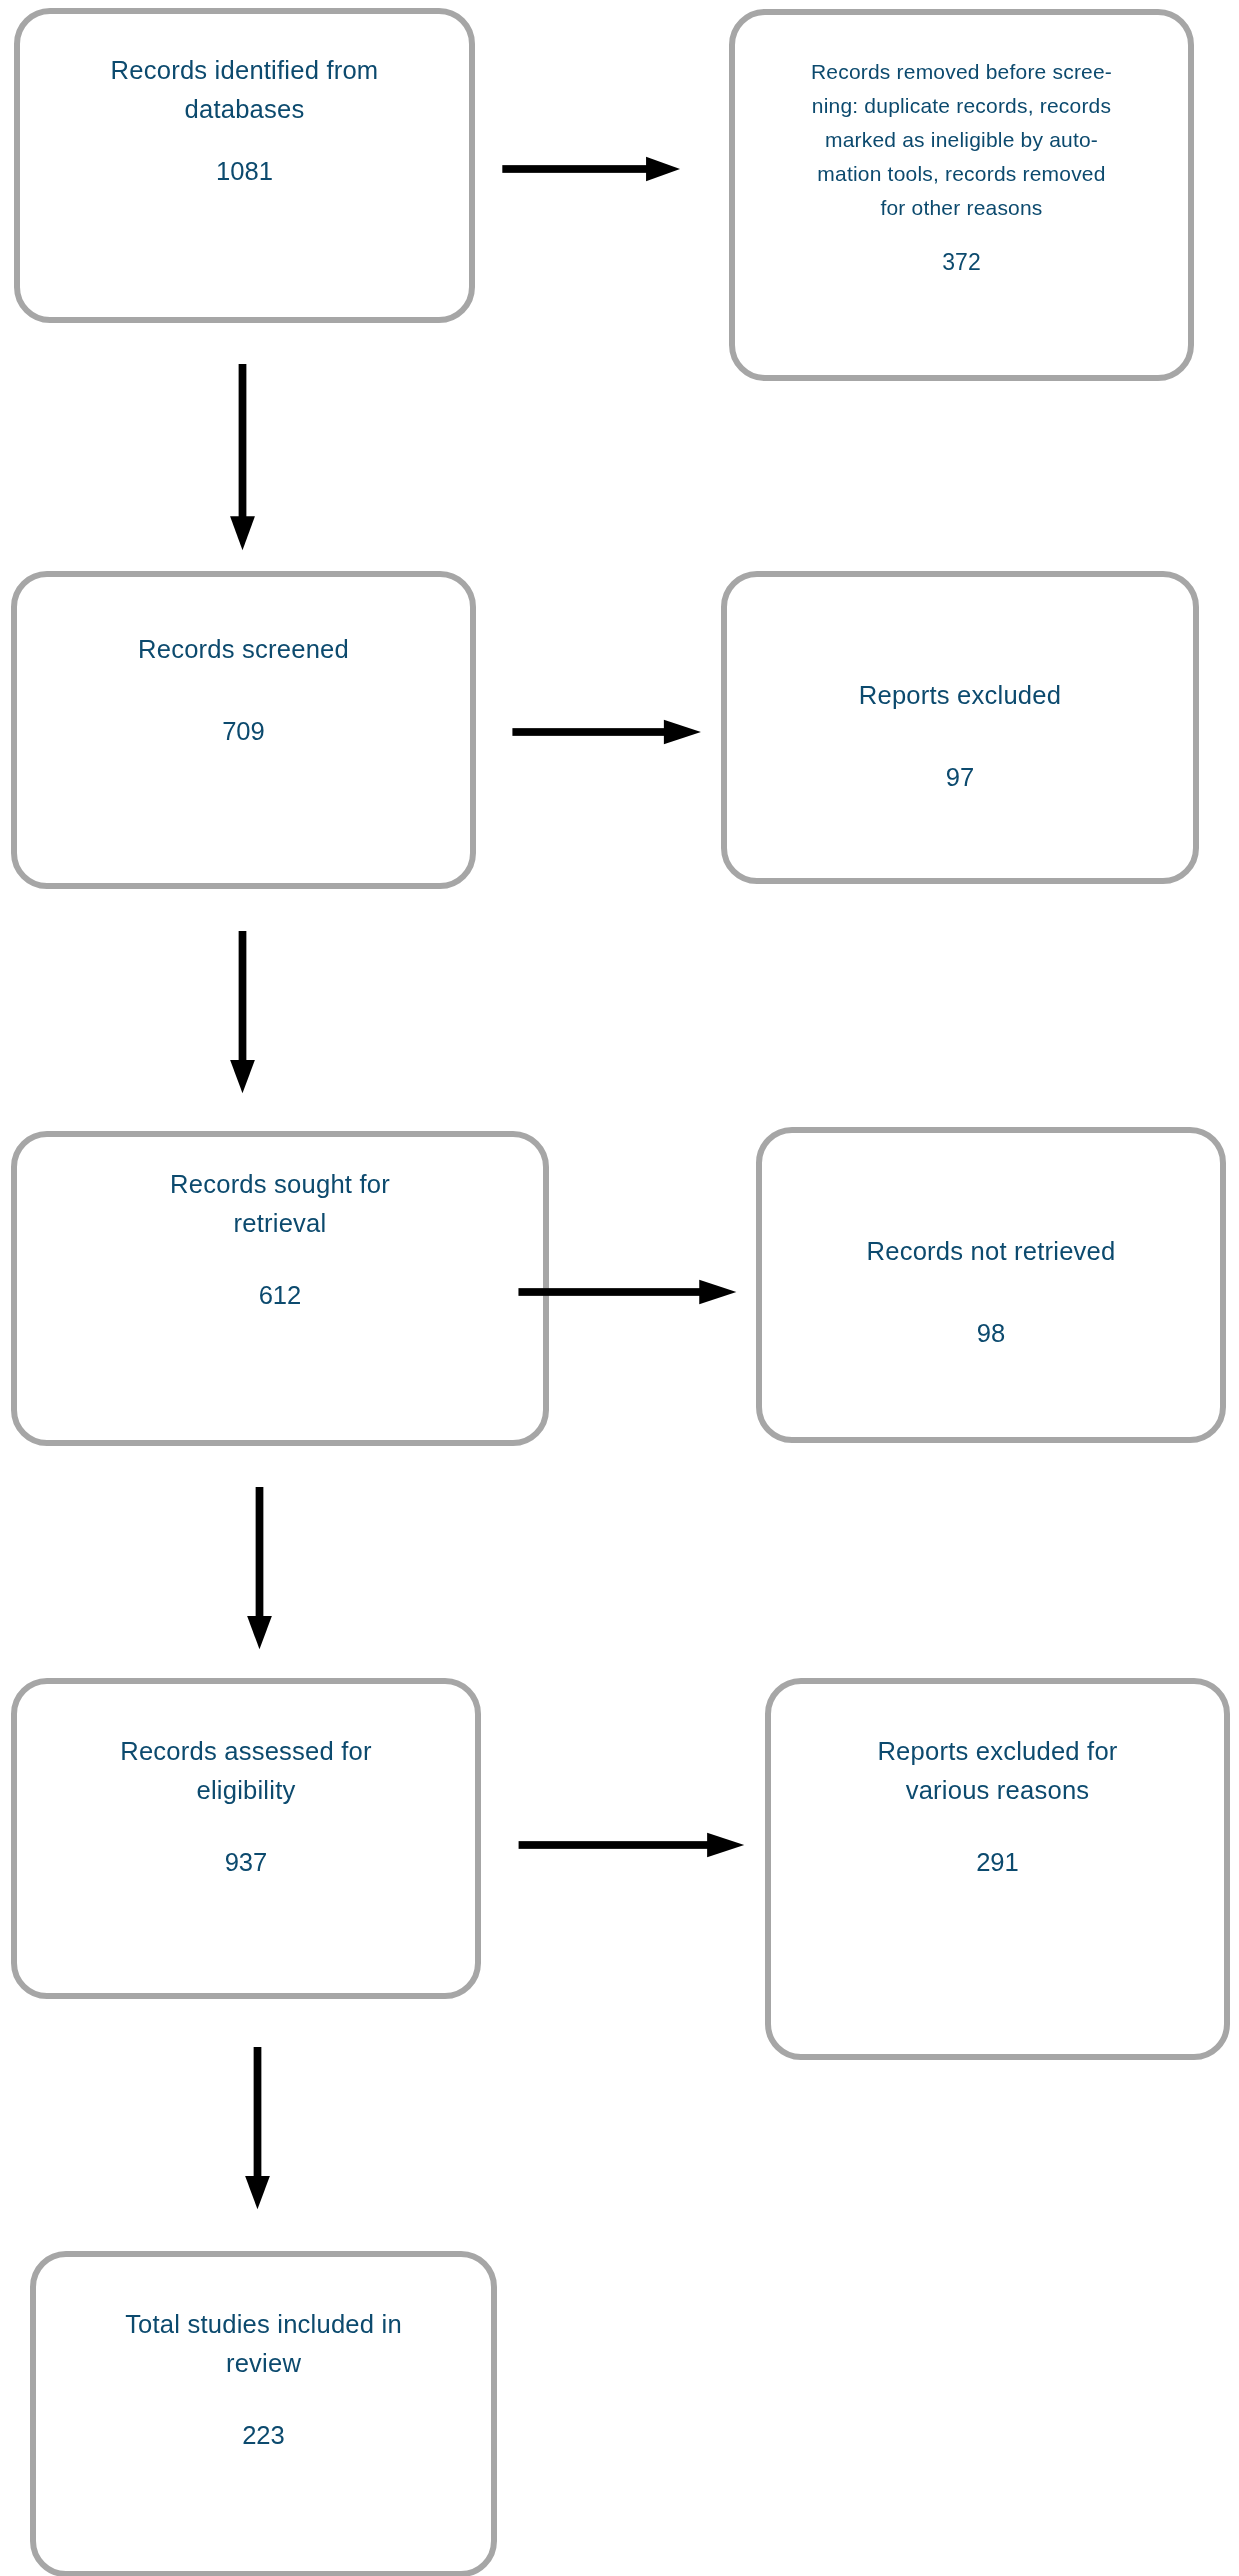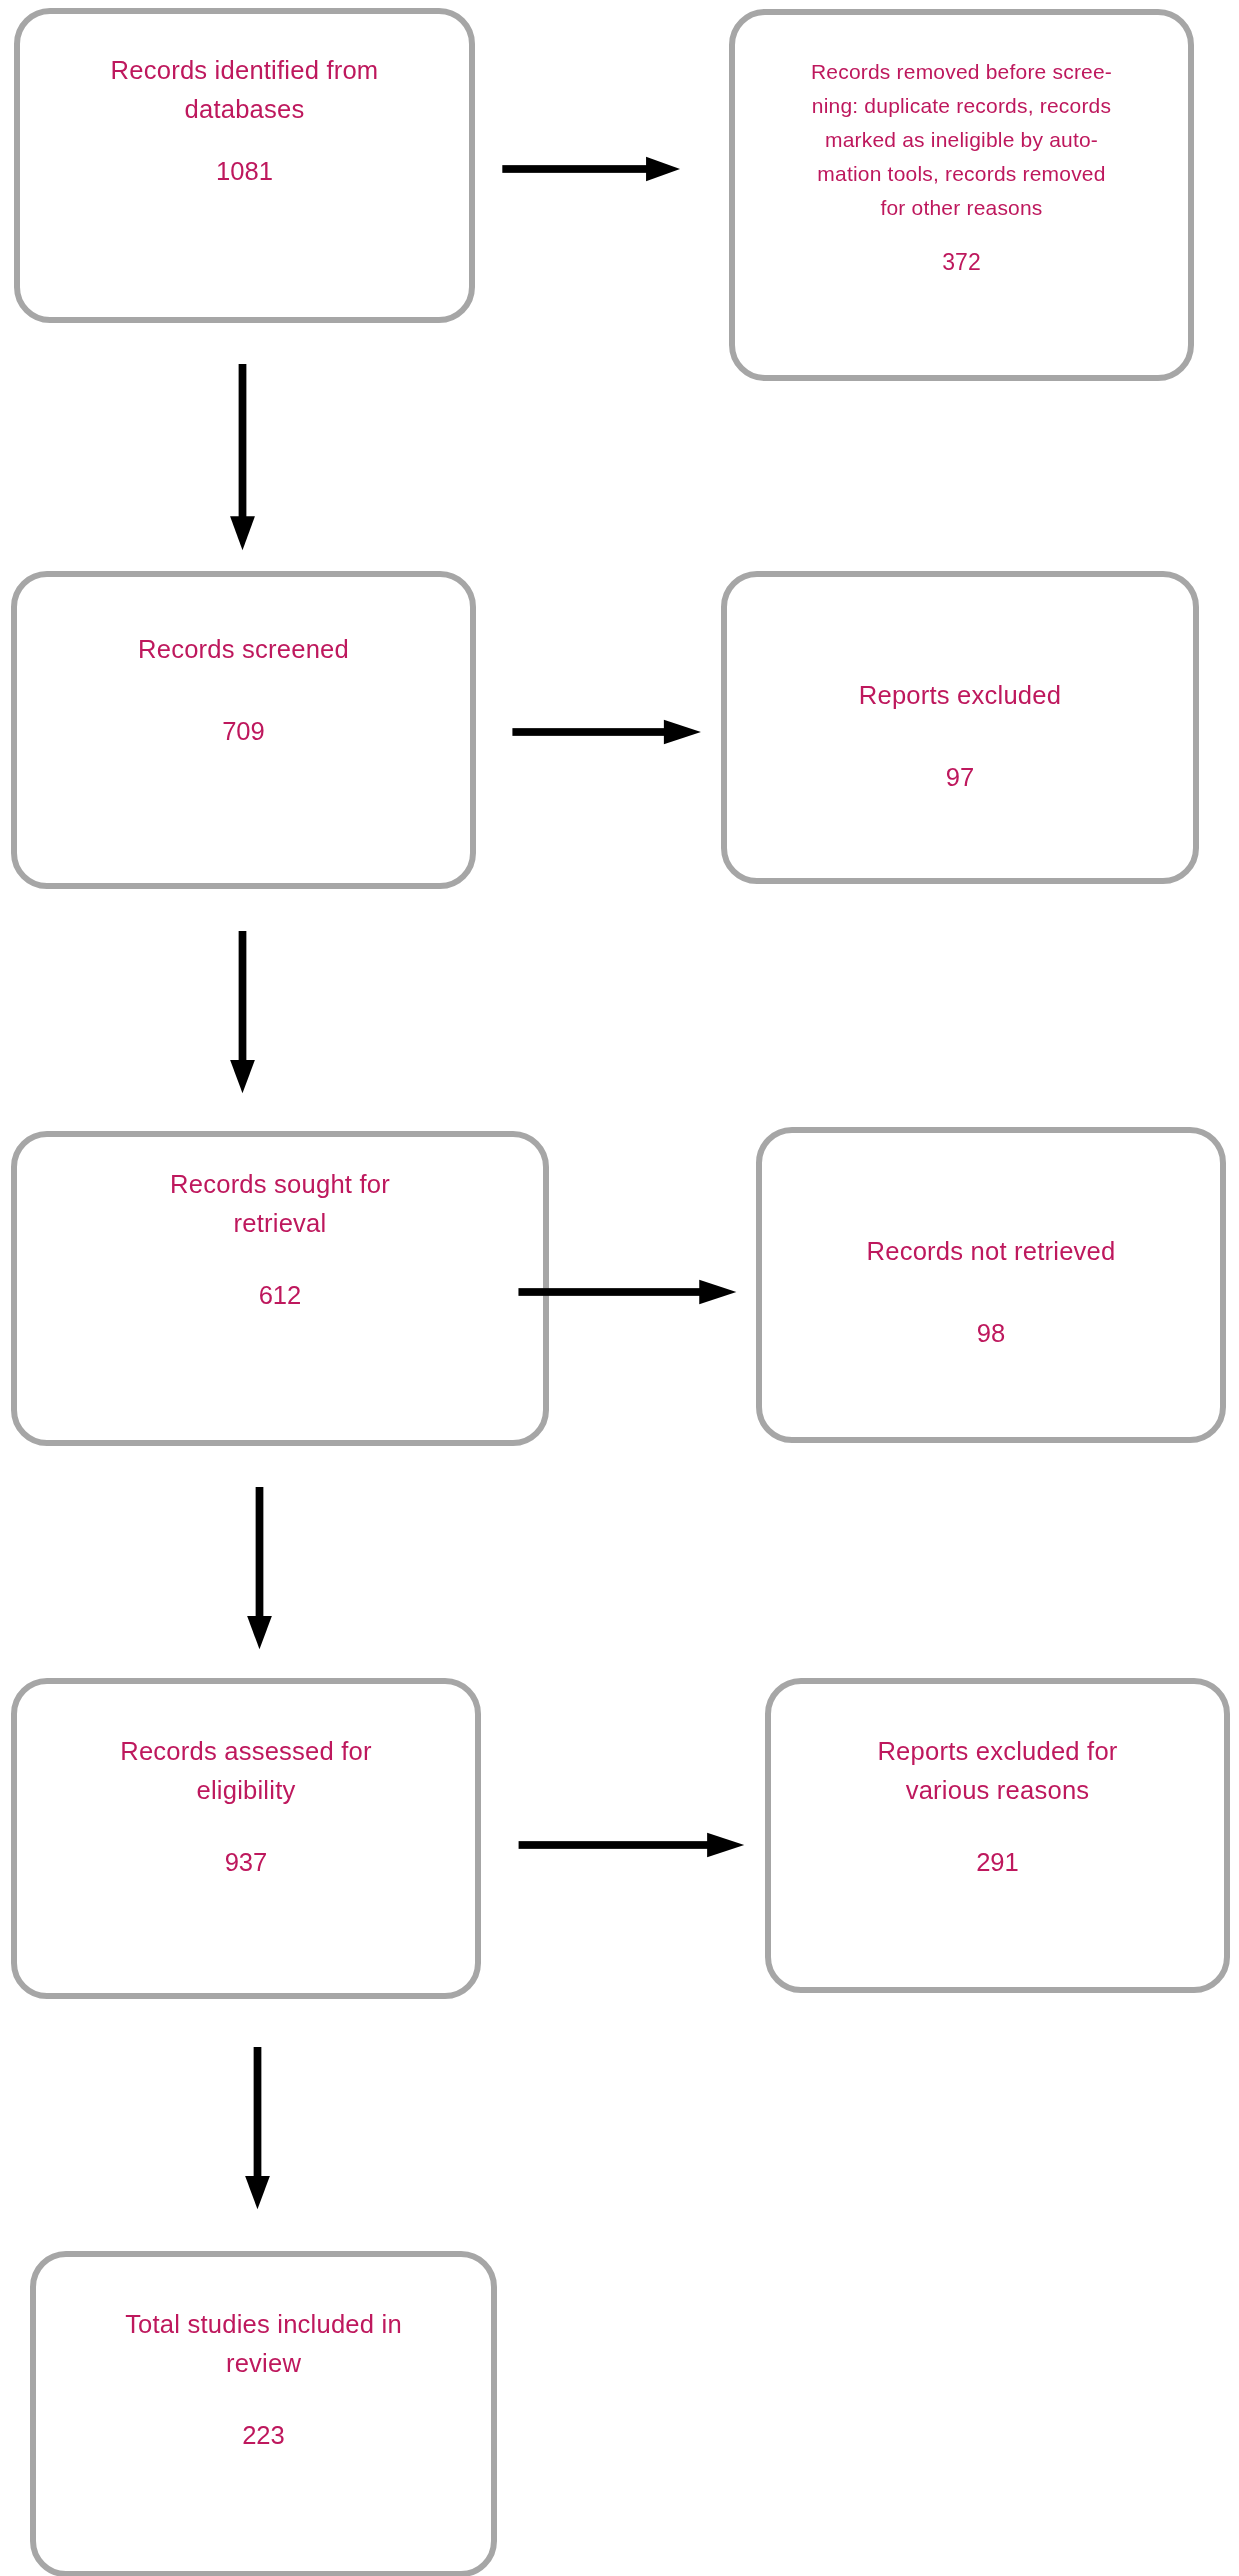--- a/index.html
+++ b/index.html
@@ -22,21 +22,21 @@
     position: absolute;
     box-sizing: border-box;
     background: #ffffff;
     border: 6.2px solid #a6a6a6;
     border-radius: 36px;
     display: flex;
     flex-direction: column;
     align-items: center;
     justify-content: flex-start;
     text-align: center;
-    color: #be185d;
+    color: #0c4a6e;
   }
   .node .label {
     font-size: 25.6px;
     line-height: 1.52;
     letter-spacing: 0.2px;
     white-space: pre-line;
   }
   .node .count {
     font-size: 25.6px;
     line-height: 1.5;
@@ -88,21 +88,21 @@
   #node-not-retrieved .label { margin-bottom: 43px; }
 
   
   #node-assessed {
     left: 11px;  top: 1678px; width: 470px; height: 321px;
     padding-top: 48px;
   }
   #node-assessed .label { margin-bottom: 33px; }
 
   #node-excluded-reasons {
-    left: 765px; top: 1678px; width: 465px; height: 315px;
+    left: 765px; top: 1678px; width: 465px; height: 382px;
     padding-top: 48px;
   }
   #node-excluded-reasons .label { margin-bottom: 33px; }
 
   
   #node-included {
     left: 30px;  top: 2251px; width: 467px; height: 326px;
     padding-top: 48px;
     border-bottom-left-radius: 36px;
     border-bottom-right-radius: 36px;

